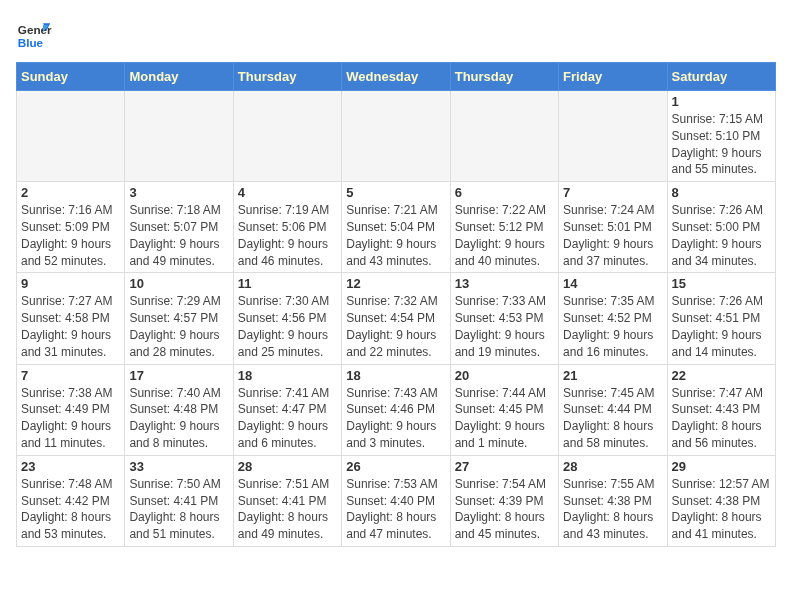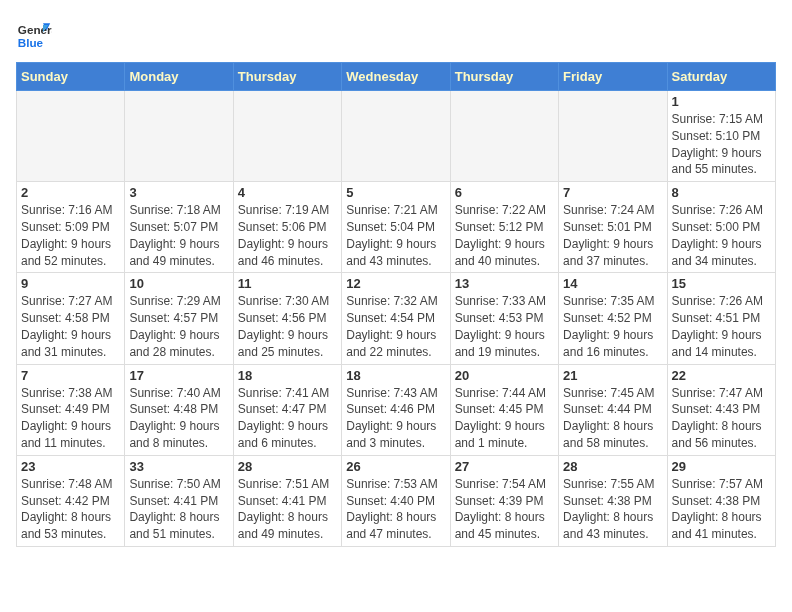--- a/index.html
+++ b/index.html
@@ -293,20 +293,20 @@
 Daylight: 8 hours and 45 minutes.</div>
           </td>
           <td>
             <span class="day-number">28</span>
             <div class="day-info">Sunrise: 7:55 AM
 Sunset: 4:38 PM
 Daylight: 8 hours and 43 minutes.</div>
           </td>
           <td>
             <span class="day-number">29</span>
-            <div class="day-info">Sunrise: 7:57 AM
+            <div class="day-info">Sunrise: 12:57 AM
 Sunset: 4:38 PM
 Daylight: 8 hours and 41 minutes.</div>
           </td>
         </tr>
       </tbody>
   </table>
 </div>
 
 </body></html>

